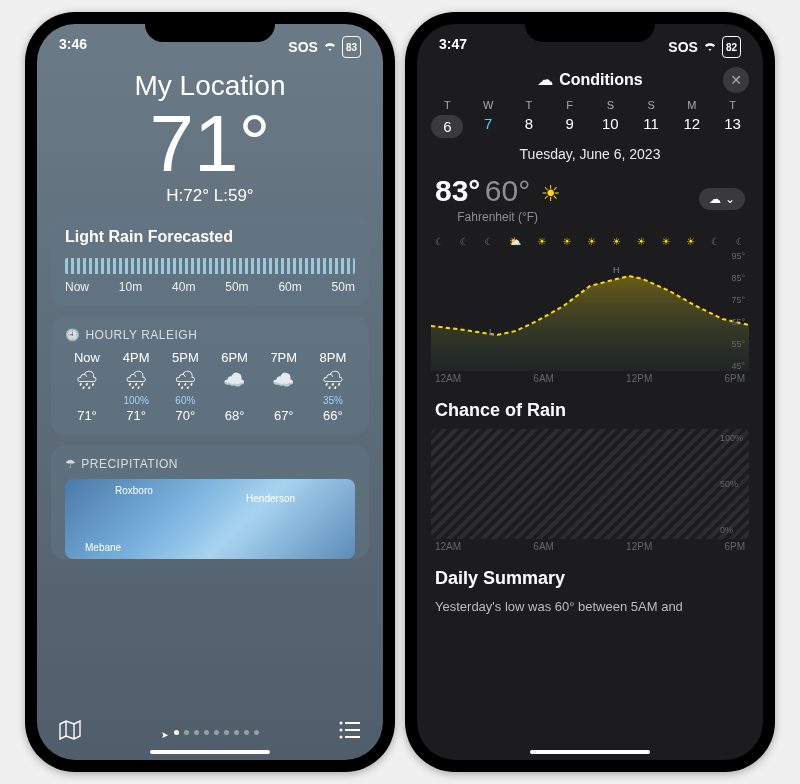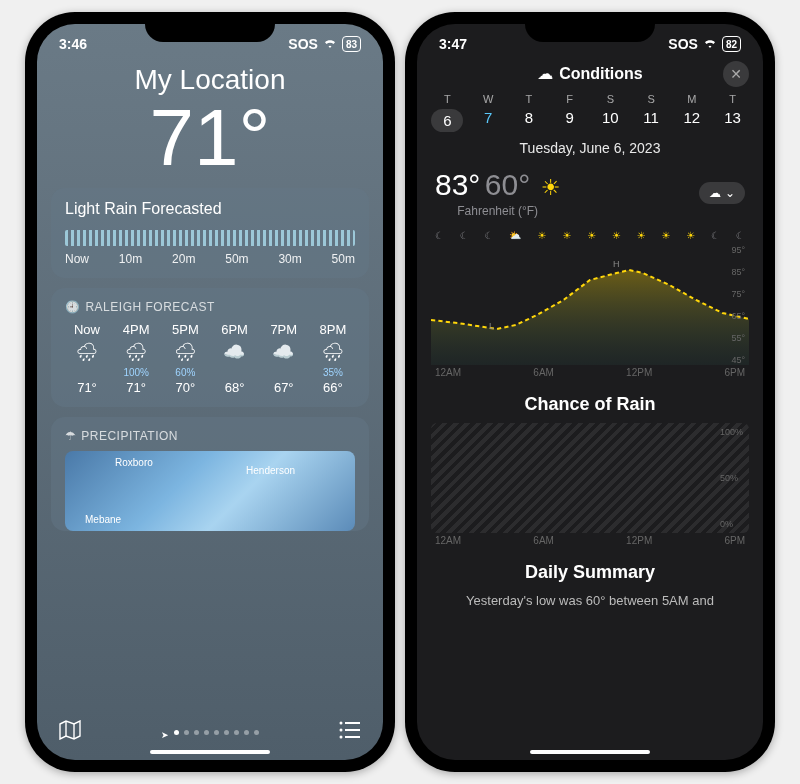--- a/index.html
+++ b/index.html
@@ -6,29 +6,29 @@
   body { background: #f0f0f0; font-family: -apple-system, "Helvetica Neue", sans-serif; width: 800px; height: 784px; display: flex; justify-content: space-around; align-items: center; padding: 10px 20px; }
   .phone { width: 370px; height: 760px; border-radius: 50px; background: #000; padding: 12px; position: relative; box-shadow: 0 2px 8px rgba(0,0,0,0.3); }
   .screen { width: 100%; height: 100%; border-radius: 38px; overflow: hidden; position: relative; color: #fff; }
   .notch { position: absolute; top: 0; left: 50%; transform: translateX(-50%); width: 130px; height: 30px; background: #000; border-radius: 0 0 18px 18px; z-index: 5; }
   .home-indicator { position: absolute; bottom: 6px; left: 50%; transform: translateX(-50%); width: 120px; height: 4px; background: #fff; border-radius: 3px; z-index: 5; }
 
   
   .p1 .screen { background: linear-gradient(#6a7a86, #4f5e6a); }
   .status-bar { display: flex; justify-content: space-between; padding: 12px 22px 4px; font-size: 14px; font-weight: 600; gap: 16px; }
   .status-bar .right { display: flex; gap: 5px; align-items: center; }
-  .bat { display: inline-flex; align-items: center; border: 1px solid #fff; border-radius: 4px; padding: 0 3px; font-size: 10px; font-weight: 700; height: 16px; }
+  .bat { display: inline-flex; align-items: center; border: 1px solid #fff; border-radius: 4px; padding: 0 3px; font-size: 10px; font-weight: 700; height: 22px; }
   .hero { text-align: center; margin-top: 8px; }
   .hero .loc { font-size: 28px; font-weight: 400; }
   .hero .city { font-size: 13px; font-weight: 500; letter-spacing: 1px; opacity: 0.95; }
   .hero .temp { font-size: 80px; font-weight: 200; line-height: 1; margin: 2px 0; }
   .hero .cond { font-size: 17px; }
   .hero .range { font-size: 17px; }
   .card { margin: 10px 14px; background: rgba(100,120,135,0.45); border-radius: 14px; padding: 12px 14px; -webkit-backdrop-filter: blur(4px); }
-  .card .title { font-size: 16px; font-weight: 400; margin-bottom: 4px; }
+  .card .title { font-size: 16px; font-weight: 700; margin-bottom: 4px; }
   .card .sub { font-size: 13px; opacity: 0.9; }
   .minute-bar { margin-top: 12px; height: 16px; background: repeating-linear-gradient(90deg,#9cc8d8 0 3px, transparent 3px 6px); border-radius: 2px; }
   .minute-labels { display: flex; justify-content: space-between; font-size: 12px; margin-top: 6px; opacity: 0.9; }
   .card-header { font-size: 12px; opacity: 0.75; letter-spacing: 0.5px; margin-bottom: 8px; display: flex; align-items: center; gap: 5px; }
   .hourly { display: flex; justify-content: space-between; }
   .hr-cell { text-align: center; font-size: 13px; width: 44px; }
   .hr-cell .t { font-weight: 500; }
   .hr-cell .ic { font-size: 18px; margin: 4px 0; }
   .hr-cell .pop { font-size: 10px; color: #9fd4ff; height: 11px; }
   .hr-cell .tp { font-weight: 500; margin-top: 2px; }
@@ -46,35 +46,35 @@
   .cond-hdr .ttl { font-size: 16px; font-weight: 600; }
   .cond-hdr .cls { position: absolute; right: 14px; width: 26px; height: 26px; border-radius: 13px; background: #3a3a3c; display: flex; align-items: center; justify-content: center; font-size: 14px; color:#aaa; }
   .day-strip { display: flex; justify-content: space-around; padding: 0 10px; font-size: 13px; }
   .day { text-align: center; width: 32px; }
   .day .d { opacity: 0.6; font-size: 11px; }
   .day .n { margin-top: 4px; font-size: 15px; }
   .day.sel .n { background: #3a3a3c; border-radius: 14px; padding: 3px 0; }
   .day.blue .n { color: #5ac8fa; }
   .date-row { text-align: center; font-size: 14px; opacity: 0.9; margin-top: 8px; }
   .detail { padding: 12px 18px; display: flex; justify-content: space-between; align-items: center; }
-  .detail .hi { font-size: 30px; font-weight: 400; }
+  .detail .hi { font-size: 30px; font-weight: 700; }
   .detail .lo { font-size: 30px; font-weight: 400; color: #8e8e93; }
   .detail .sun { font-size: 22px; margin-left: 6px; color: #ffd60a; }
   .detail .unit { font-size: 12px; color: #8e8e93; margin-top: 2px; text-align: center; }
   .pill { background: #3a3a3c; border-radius: 14px; padding: 4px 10px; font-size: 12px; display: flex; align-items: center; gap: 4px; }
   .iconrow { display: flex; justify-content: space-between; padding: 0 18px; font-size: 10px; color: #8e8e93; }
   .chart { margin: 4px 14px 0; height: 120px; position: relative; }
   .chart svg { width: 100%; height: 100%; }
   .chart-lbl { position: absolute; font-size: 9px; color: #888; }
   .ylabels { position: absolute; right: 4px; top: 0; bottom: 0; display: flex; flex-direction: column; justify-content: space-between; font-size: 9px; color: #666; }
   .xlabels { display: flex; justify-content: space-between; padding: 0 18px; font-size: 10px; color: #666; margin-top: 2px; }
-  .sec-title { font-size: 18px; font-weight: 600; padding: 16px 18px 8px; text-align: center; }
+  .sec-title { font-size: 18px; font-weight: 600; padding: 16px 18px 8px; }
   .rain-ch { margin: 0 14px; height: 110px; background: repeating-linear-gradient(135deg,#2c2c2e 0 4px,#1c1c1e 4px 8px); border-radius: 6px; position: relative; }
   .rain-ch .ylab { position: absolute; right: 6px; top: 0; bottom: 0; display: flex; flex-direction: column; justify-content: space-between; font-size: 9px; color: #666; padding: 4px 0;}
-  .sum { font-size: 13px; color: #bbb; padding: 2px 18px; text-align: center; }
+  .sum { font-size: 13px; color: #bbb; padding: 2px 18px; }
 </style>
 </head>
 <body>
 
 <div class="phone p1">
   <div class="notch"></div>
   <div class="screen">
     <div class="status-bar">
       <span>3:46</span>
       <div class="right">
@@ -84,39 +84,40 @@
               <path d="M7 10L8.5 8.2C7.7 7.5 6.3 7.5 5.5 8.2L7 10ZM3.5 6C5.5 4.2 8.5 4.2 10.5 6L12 4.3C9.2 1.7 4.8 1.7 2 4.3L3.5 6Z" fill="#fff"></path>
             </svg>
         </span>
         <span class="bat">83</span>
       </div>
     </div>
 
     <div class="hero">
       <div class="loc">My Location</div>
       <div class="temp">71°</div>
+      <div class="range">H:72°  L:59°</div>
     </div>
 
     <div class="card">
       <div class="title">Light Rain Forecasted</div>
       <div class="minute-bar"></div>
       <div class="minute-labels">
         <span>Now</span>
         <span>10m</span>
-        <span>20m</span>
+        <span>40m</span>
         <span>50m</span>
-        <span>30m</span>
+        <span>60m</span>
         <span>50m</span>
       </div>
     </div>
 
     <div class="card">
       <div class="card-header">
         <span>🕘</span>
-        <span>RALEIGH FORECAST</span>
+        <span>HOURLY RALEIGH</span>
       </div>
       <div class="hourly" id="hourly-row">
           <div class="hr-cell">
             <div class="t">Now</div>
             <div class="ic">🌧</div>
             <div class="pop"></div>
             <div class="tp">71°</div>
           </div>
           <div class="hr-cell">
             <div class="t">4PM</div>

